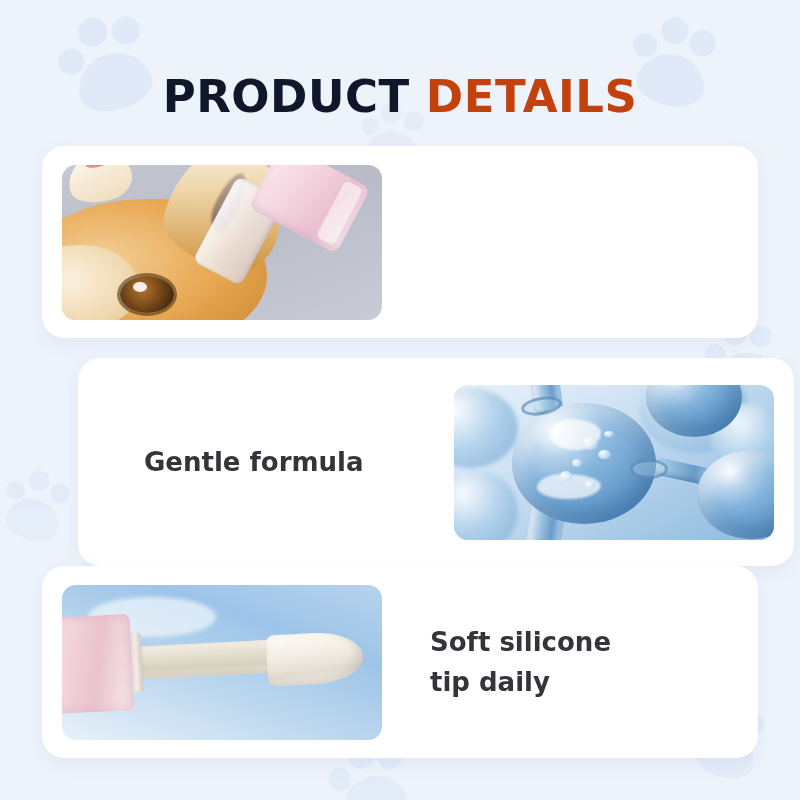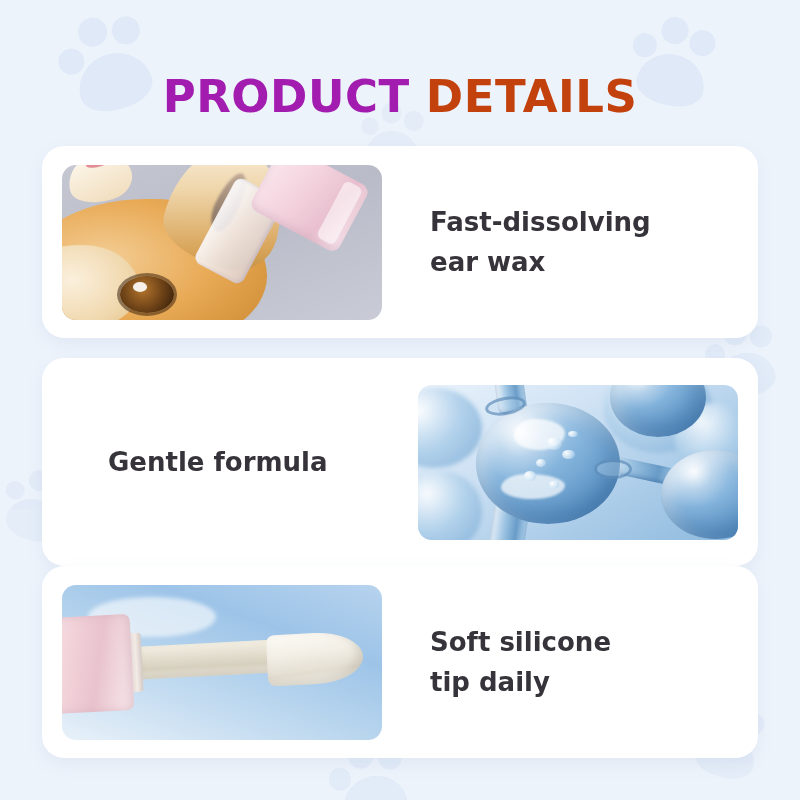--- a/index.html
+++ b/index.html
@@ -56,39 +56,39 @@
     left: 0;
     width: 800px;
     text-align: center;
     font-size: 45px;
     font-weight: 900;
     letter-spacing: 0.5px;
     line-height: 1;
     font-family: "DejaVu Sans", sans-serif;
     white-space: nowrap;
   }
-  .title-blue { color: #a21caf; }
+  .title-blue { color: #0f172a; }
   .title-dark { color: #c2410c; }
 
   
   .card {
     position: absolute;
     left: 42px;
     width: 716px;
     background: #ffffff;
     border-radius: 22px;
     box-shadow: 0 6px 16px rgba(120, 150, 190, 0.10);
     display: flex;
     align-items: center;
     box-sizing: border-box;
     padding: 0 20px;
     overflow: hidden;
   }
   #card-1 { top: 146px; height: 192px; }
-  #card-2 { top: 358px; height: 208px; }
+  #card-2 { top: 358px; height: 208px; margin-left: 36px; }
   #card-3 { top: 566px; height: 192px; }
 
   .card.reverse { flex-direction: row-reverse; }
 
   .card-media {
     width: 320px;
     height: 155px;
     border-radius: 14px;
     overflow: hidden;
     position: relative;
@@ -396,24 +396,20 @@
         <span class="dog-head"></span>
         <span class="dog-muzzle"></span>
         <span class="dog-paw-top"></span>
         <span class="dog-ear">
           <span class="dog-ear-inner"></span>
         </span>
         <span class="dropper-tube"></span>
         <span class="dropper-cap"></span>
         <span class="dog-eye"></span>
       </div>
-    </div>
-    <div class="card-text">
-      <span class="line">Fast-dissolving</span>
-      <span class="line">ear wax</span>
     </div>
   </div>
 
   <div class="card reverse" id="card-2">
     <div class="card-media">
       <div class="img-mol">
         <span class="mol-bg b1"></span>
         <span class="mol-bg b2"></span>
         <span class="mol-bg b3"></span>
         <span class="mol-bg b4"></span>

